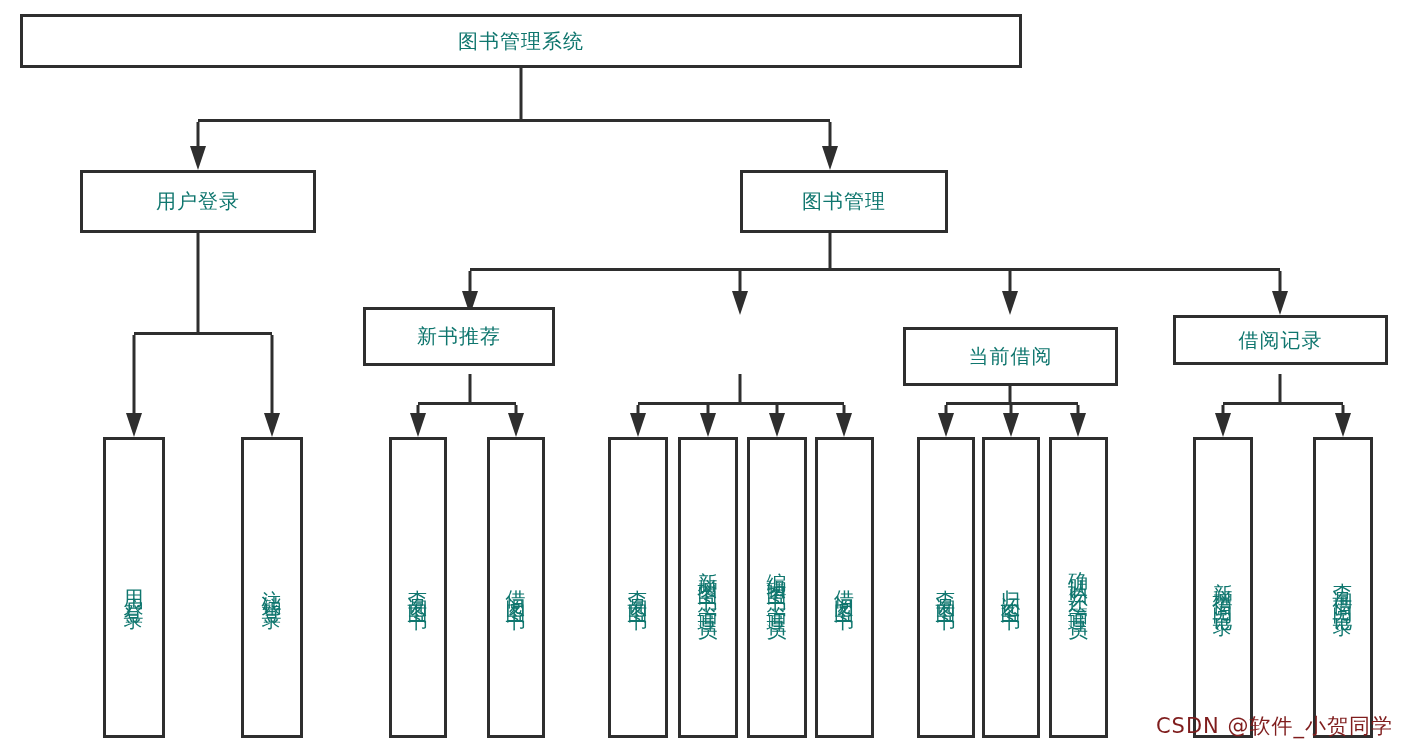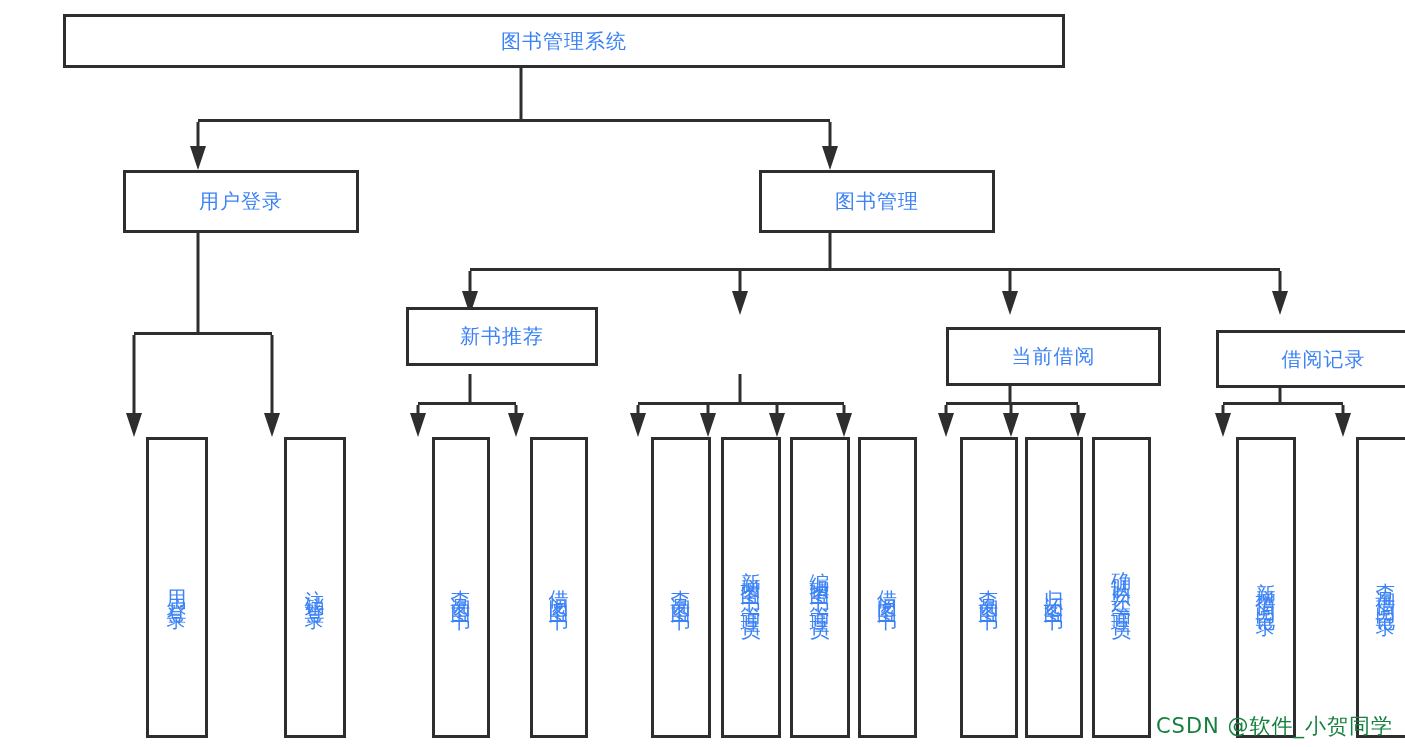--- a/index.html
+++ b/index.html
@@ -10,37 +10,36 @@
     font-family:"DejaVu Sans","Liberation Sans",sans-serif;
     overflow:hidden;
   }
   #connectors{position:absolute;left:0;top:0;width:1405px;height:747px;}
   .node{
     position:absolute;
     box-sizing:border-box;
     border:3px solid #2e2e2e;
     background:#ffffff;
     display:flex;align-items:center;justify-content:center;
-    color:#3b82f6;
-    margin-left:43px;
+    color:#0f766e;
   }
   .hnode{font-size:20px;letter-spacing:1px;}
   .vnode{
     font-size:20px;
     writing-mode:vertical-rl;
     text-orientation:mixed;
     letter-spacing:7px;
     line-height:1;
     text-align:center;
   }
   .watermark{
     position:absolute;
     right:12px;top:712px;
     font-size:21px;
-    color:#15803d;
+    color:#7f1d1d;
     letter-spacing:1px;
     white-space:nowrap;
   }
   .stroke{stroke:#2e2e2e;stroke-width:3;fill:none;}
   .arrow{fill:#2e2e2e;stroke:none;}
 </style>
 </head>
 <body>
 
 <div id="canvas">
@@ -103,25 +102,25 @@
     <line class="stroke" x1="1223" y1="403.5" x2="1343" y2="403.5"></line>
     <line class="stroke" x1="1223" y1="405" x2="1223" y2="415"></line>
     <polygon class="arrow" points="1215,413 1231,413 1223,437"></polygon>
     <line class="stroke" x1="1343" y1="405" x2="1343" y2="415"></line>
     <polygon class="arrow" points="1335,413 1351,413 1343,437"></polygon>
   </svg>
 
   <div class="node hnode" style="left:20px;top:14px;width:1002px;height:54px">图书管理系统</div>
 
   <div class="node hnode" style="left:80px;top:170px;width:236px;height:63px">用户登录</div>
-  <div class="node hnode" style="left:716px;top:170px;width:236px;height:63px">图书管理</div>
+  <div class="node hnode" style="left:740px;top:170px;width:208px;height:63px">图书管理</div>
 
   <div class="node hnode" style="left:363px;top:307px;width:192px;height:59px">新书推荐</div>
   <div class="node hnode" style="left:903px;top:327px;width:215px;height:59px">当前借阅</div>
-  <div class="node hnode" style="left:1173px;top:330px;width:215px;height:58px">借阅记录</div>
+  <div class="node hnode" style="left:1173px;top:315px;width:215px;height:50px">借阅记录</div>
 
   <div class="node vnode" style="left:103px;top:437px;width:62px;height:301px">用户登录</div>
   <div class="node vnode" style="left:241px;top:437px;width:62px;height:301px">注销登录</div>
 
   <div class="node vnode" style="left:389px;top:437px;width:58px;height:301px">查询图书</div>
   <div class="node vnode" style="left:487px;top:437px;width:58px;height:301px">借阅图书</div>
 
   <div class="node vnode" style="left:608px;top:437px;width:60px;height:301px">查询图书</div>
   <div class="node vnode" style="left:678px;top:437px;width:60px;height:301px">新增图书（管理员）</div>
   <div class="node vnode" style="left:747px;top:437px;width:60px;height:301px">编辑图书（管理员）</div>

